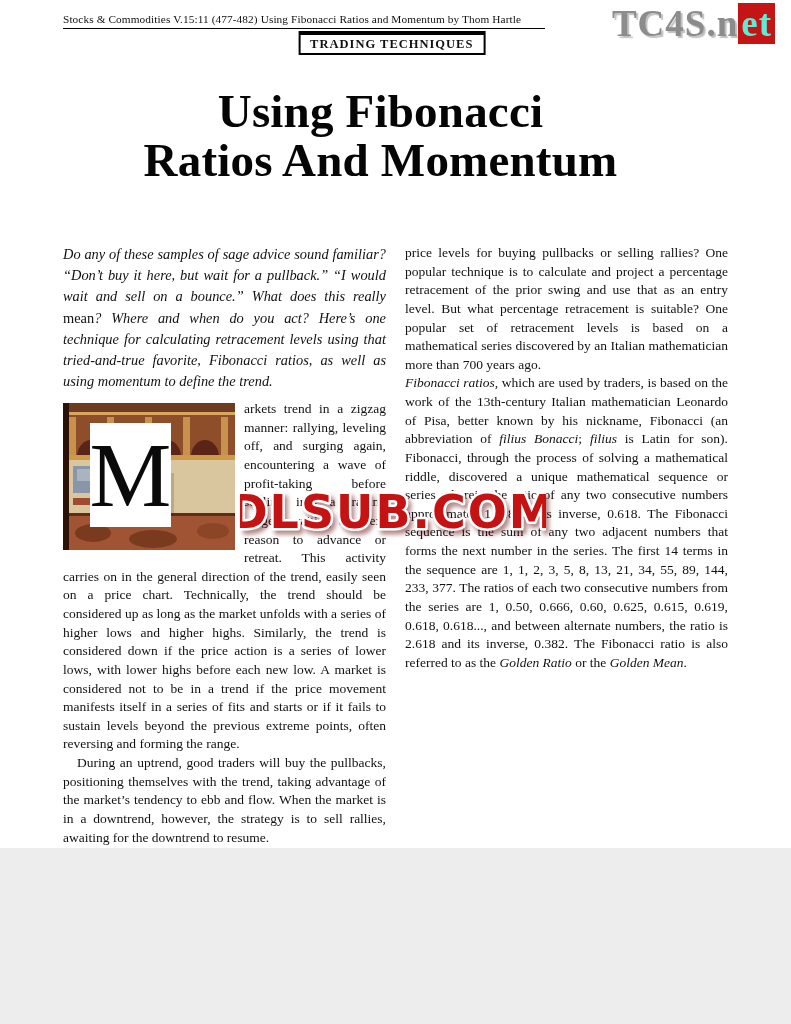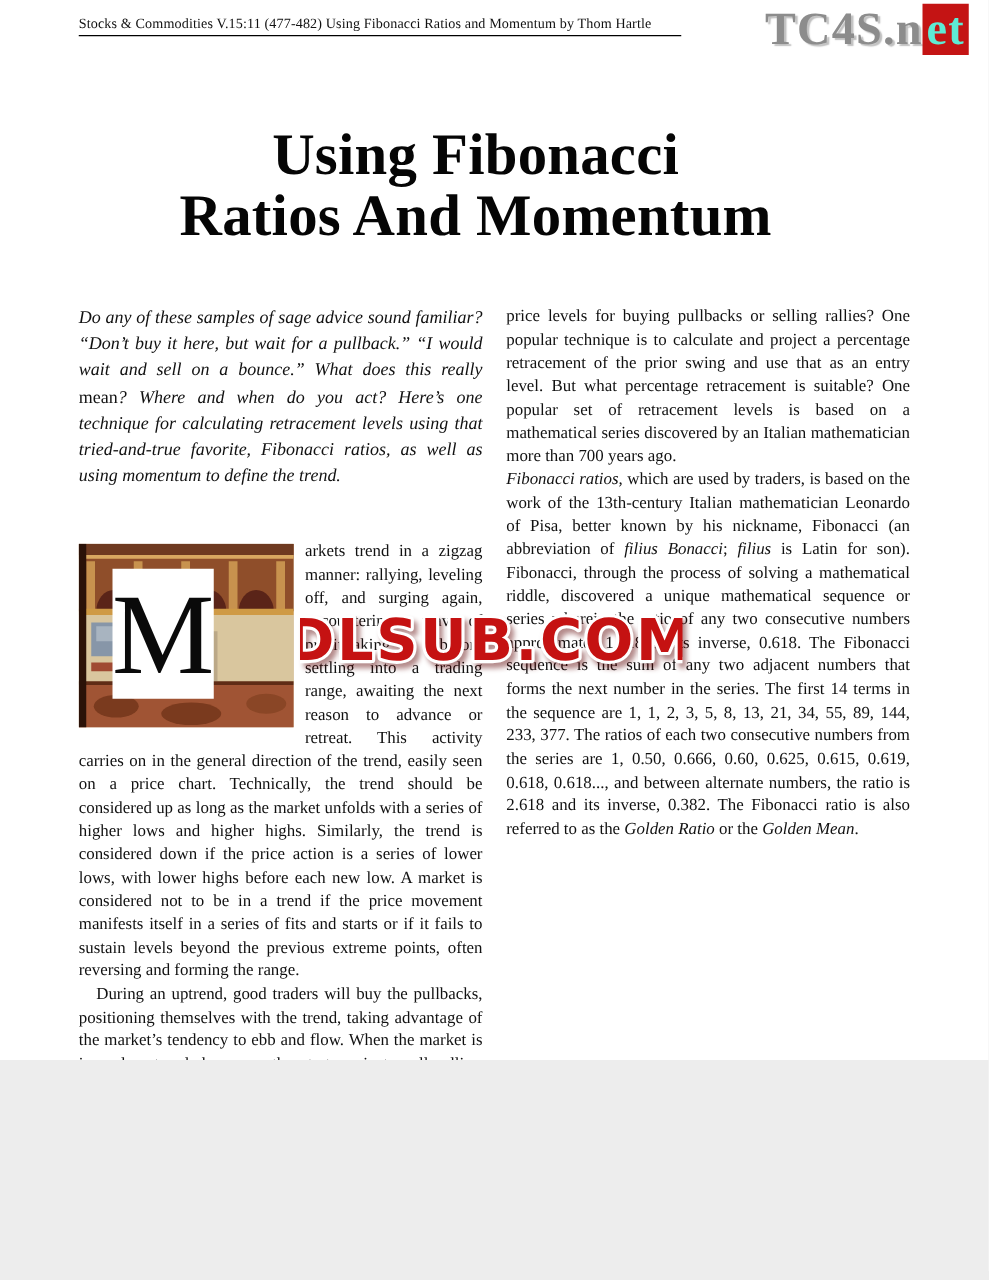--- a/index.html
+++ b/index.html
@@ -30,33 +30,33 @@
   .logo-accent{background:#c41414;color:#5eead4;padding:0 3px;text-shadow:none;}
   .banner{
     position:absolute;top:31px;left:50%;transform:translateX(-52%);
     border:2px solid #000;border-top-width:4px;
     padding:2px 10px 1px;
     font-size:12.5px;font-weight:bold;letter-spacing:1px;
     white-space:nowrap;
   }
   .title{
     position:absolute;top:84px;left:0;right:30px;
-    margin:16px;text-align:center;
+    margin:3px;text-align:center;
     font-size:47px;font-weight:bold;line-height:1.04;letter-spacing:0.2px;
     color:#050505;
   }
   
   .columns{
     position:absolute;left:63px;top:244px;width:665px;
     display:flex;gap:19px;
   }
   .col{width:323px;}
   .intro{
     font-style:italic;font-size:14.4px;line-height:1.47;
-    text-align:justify;margin:0 0 40px;
+    text-align:justify;margin:0 0 8px;
   }
   .roman{font-style:normal;}
   .ital{font-style:italic;}
   .body-p{font-size:13.5px;line-height:1.38;text-align:justify;margin:0;}
   .indent{text-indent:14px;}
   .mt{margin-top:3px;}
   .subhead{
     font-size:14.5px;font-weight:bold;font-variant:small-caps;
     letter-spacing:0.4px;margin:9px 0 2px;
   }
@@ -108,20 +108,21 @@
 </style>
 </head>
 <body>
 
 <div class="page">
 
   <div class="journal-line">Stocks &amp; Commodities V.15:11 (477-482) Using Fibonacci Ratios and Momentum by Thom Hartle</div>
 
   <div class="logo"><span>TC4S.n</span><span class="logo-accent">et</span></div>
 
+  <div class="banner">TRADING TECHNIQUES</div>
 
   <h1 class="title"><span>Using Fibonacci</span><br><span>Ratios And Momentum</span></h1>
 
   <div class="columns">
 
     <div class="col">
       <p class="intro"><span>Do any of these samples of sage advice sound familiar? “Don’t buy it here, but wait for a pullback.” “I would wait and sell on a bounce.” What does this really </span><span class="roman">mean</span><span>? Where and when do you act? Here’s one technique for calculating retracement levels using that tried-and-true favorite, Fibonacci ratios, as well as using momentum to define the trend.</span></p>
 
       <div class="figwrap">
         <svg width="172" height="147" viewBox="0 0 172 147" aria-hidden="true">

